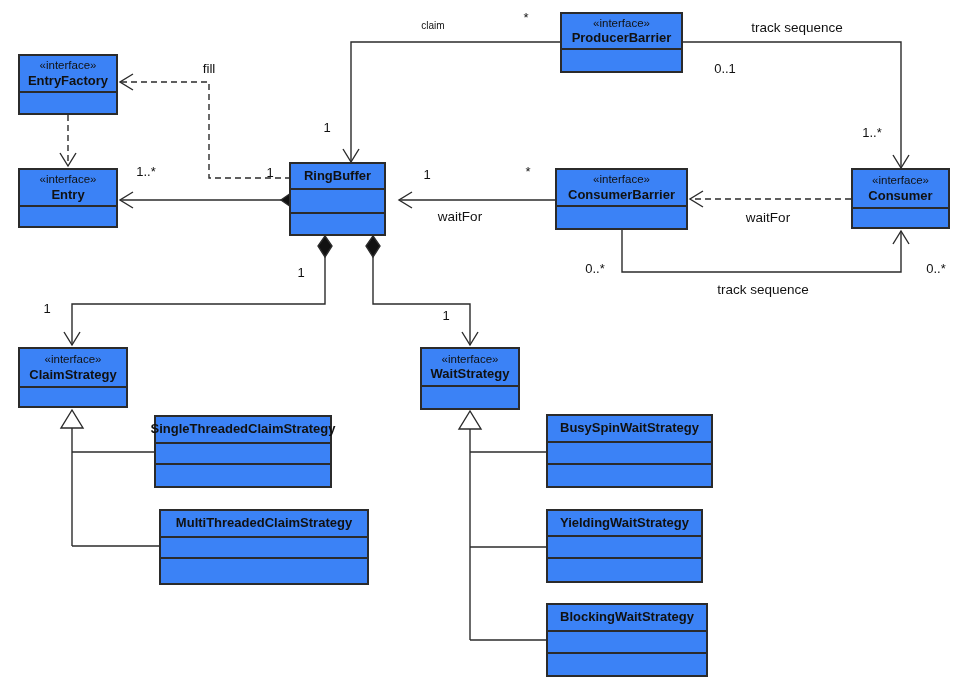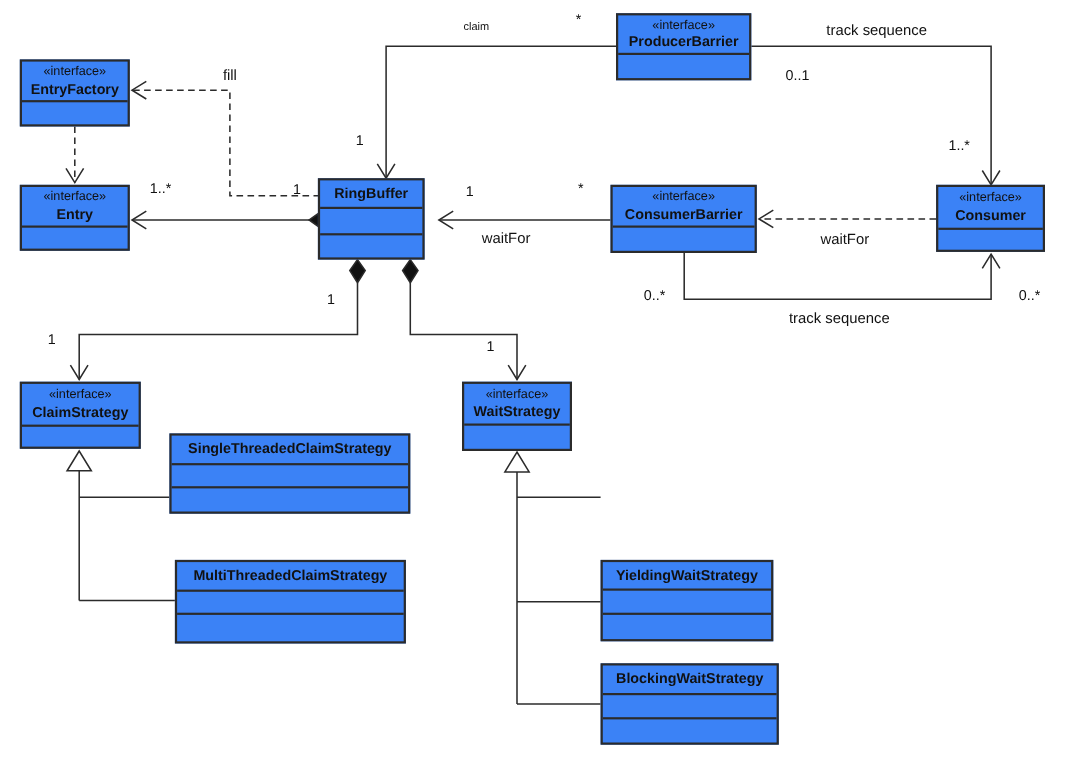--- a/index.html
+++ b/index.html
@@ -155,36 +155,43 @@
   </div>
 
   <div class="box" style="left:420px;top:347px;width:100px;height:63px;">
     <div class="hdr grow">
       <span class="stereo">«interface»</span>
       <span class="cname">WaitStrategy</span>
     </div>
     <div class="comp" style="height:23px"></div>
   </div>
 
-  <div class="box" style="left:154px;top:394px;width:219px;height:73px;">
+  <div class="box" style="left:154px;top:415px;width:178px;height:73px;">
     <div class="hdr" style="height:25px">
       <span class="cname">SingleThreadedClaimStrategy</span>
     </div>
     <div class="comp" style="height:21px"></div>
     <div class="comp grow"></div>
   </div>
 
   <div class="box" style="left:159px;top:509px;width:210px;height:76px;">
     <div class="hdr" style="height:25px">
       <span class="cname">MultiThreadedClaimStrategy</span>
     </div>
     <div class="comp" style="height:21px"></div>
     <div class="comp grow"></div>
   </div>
 
+  <div class="box" style="left:546px;top:414px;width:167px;height:74px;">
+    <div class="hdr" style="height:25px">
+      <span class="cname">BusySpinWaitStrategy</span>
+    </div>
+    <div class="comp" style="height:22px"></div>
+    <div class="comp grow"></div>
+  </div>
 
   <div class="box" style="left:546px;top:509px;width:157px;height:74px;">
     <div class="hdr" style="height:24px">
       <span class="cname">YieldingWaitStrategy</span>
     </div>
     <div class="comp" style="height:22px"></div>
     <div class="comp grow"></div>
   </div>
 
   <div class="box" style="left:546px;top:603px;width:162px;height:74px;">

